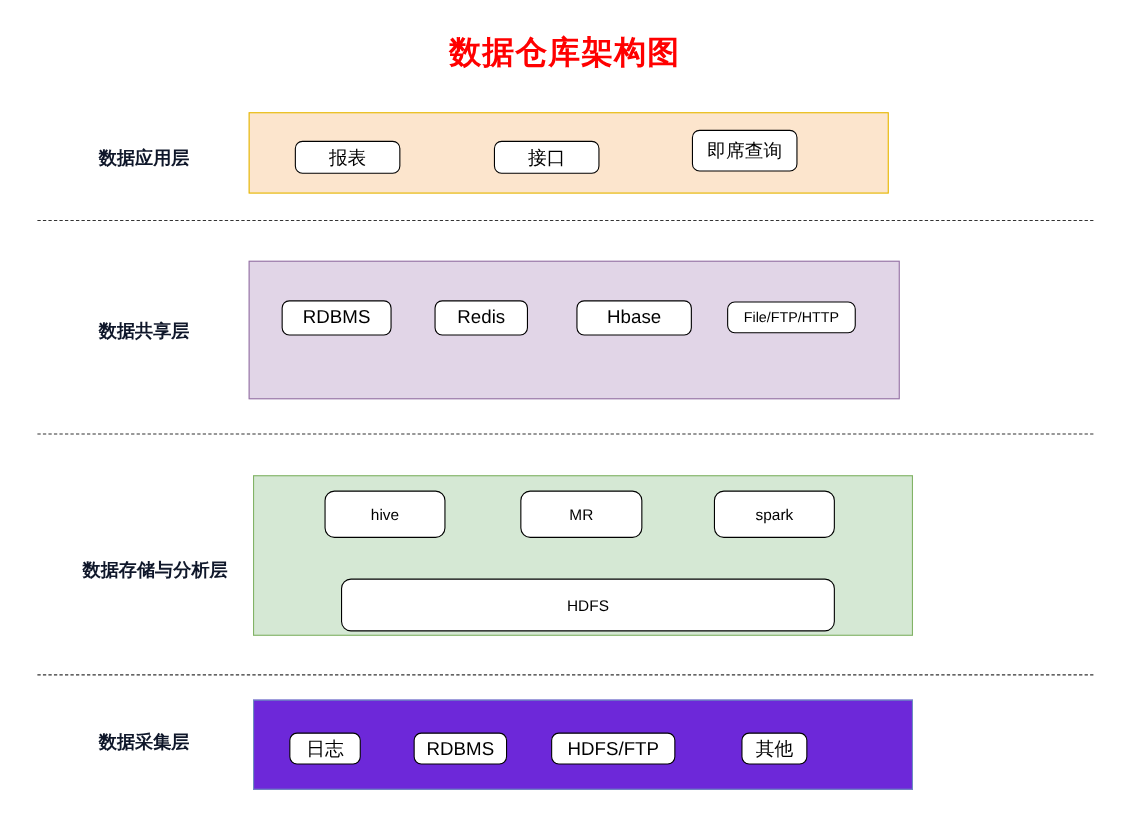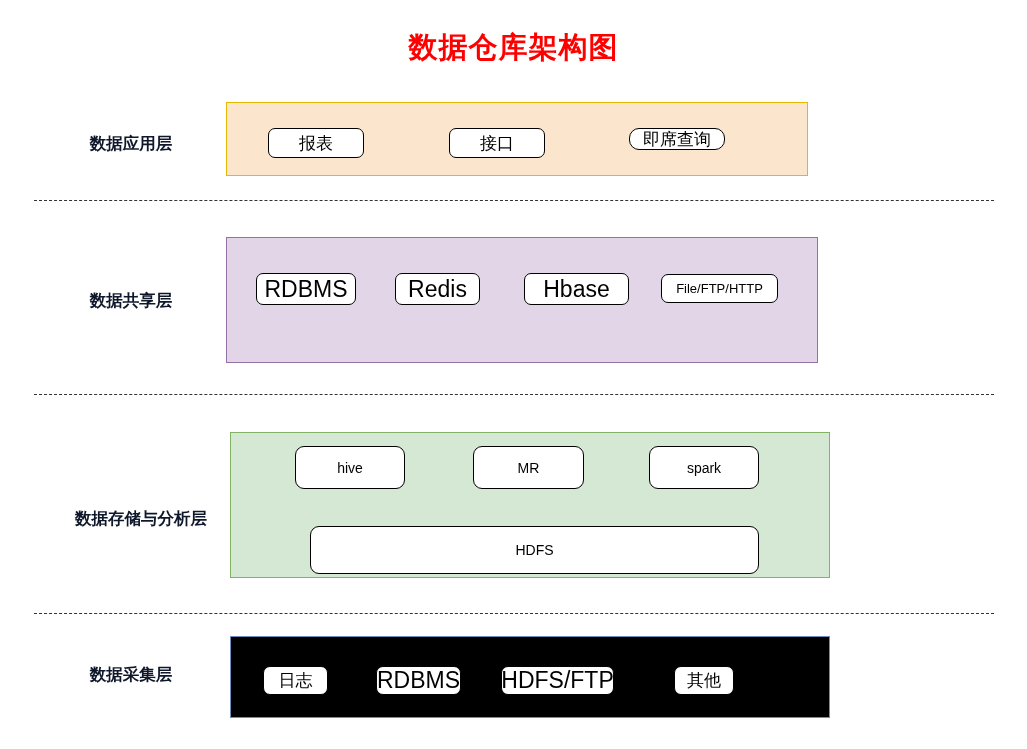--- a/index.html
+++ b/index.html
@@ -55,39 +55,39 @@
   }
   .panel-share {
     background: #e1d5e7;
     border: 1px solid #9673a6;
   }
   .panel-storage {
     background: #d5e8d4;
     border: 1px solid #82b366;
   }
   .panel-collect {
-    background: #000000;
+    background: #6d28d9;
     border: 1px solid #6c8ebf;
   }
 
   
   .node {
     position: absolute;
     box-sizing: border-box;
     background: #ffffff;
     border: 1px solid #000000;
     border-radius: 7px;
     display: flex;
     align-items: center;
     justify-content: center;
     color: #000000;
     white-space: nowrap;
   }
   .node.cn   { font-size: 17px; }
-  .node.en   { font-size: 23px; text-align: right; }
+  .node.en   { font-size: 17px; text-align: right; }
   .node.sm   { font-size: 13px; }
   .node.big  { font-size: 14px; border-radius: 9px; }
 
   
   .divider {
     position: absolute;
     height: 0;
     border-top: 1.5px dashed #333333;
   }
 </style>
@@ -96,21 +96,21 @@
 
 <div id="canvas">
 
   <div class="title">数据仓库架构图</div>
 
   <div class="row-label" style="left:66px; top:133px; width:130px;">数据应用层</div>
 
   <div class="panel panel-app" style="left:226px; top:102px; width:582px; height:74px;padding-left:28px;">
     <div class="node cn" style="left:41px; top:25px; width:96px; height:30px;">报表</div>
     <div class="node cn" style="left:222px; top:25px; width:96px; height:30px;">接口</div>
-    <div class="node cn" style="left:402px; top:25px; width:96px; height:22px;border-radius:10px;">即席查询</div>
+    <div class="node cn" style="left:402px; top:15px; width:96px; height:38px;">即席查询</div>
   </div>
 
   <div class="divider" style="left:34px; top:200px; width:960px;"></div>
 
   <div class="row-label" style="left:66px; top:290px; width:130px;">数据共享层</div>
 
   <div class="panel panel-share" style="left:226px; top:237px; width:592px; height:126px;">
     <div class="node en" style="left:29px; top:35px; width:100px; height:32px;">RDBMS</div>
     <div class="node en" style="left:168px; top:35px; width:85px; height:32px;">Redis</div>
     <div class="node en" style="left:297px; top:35px; width:105px; height:32px;">Hbase</div>

